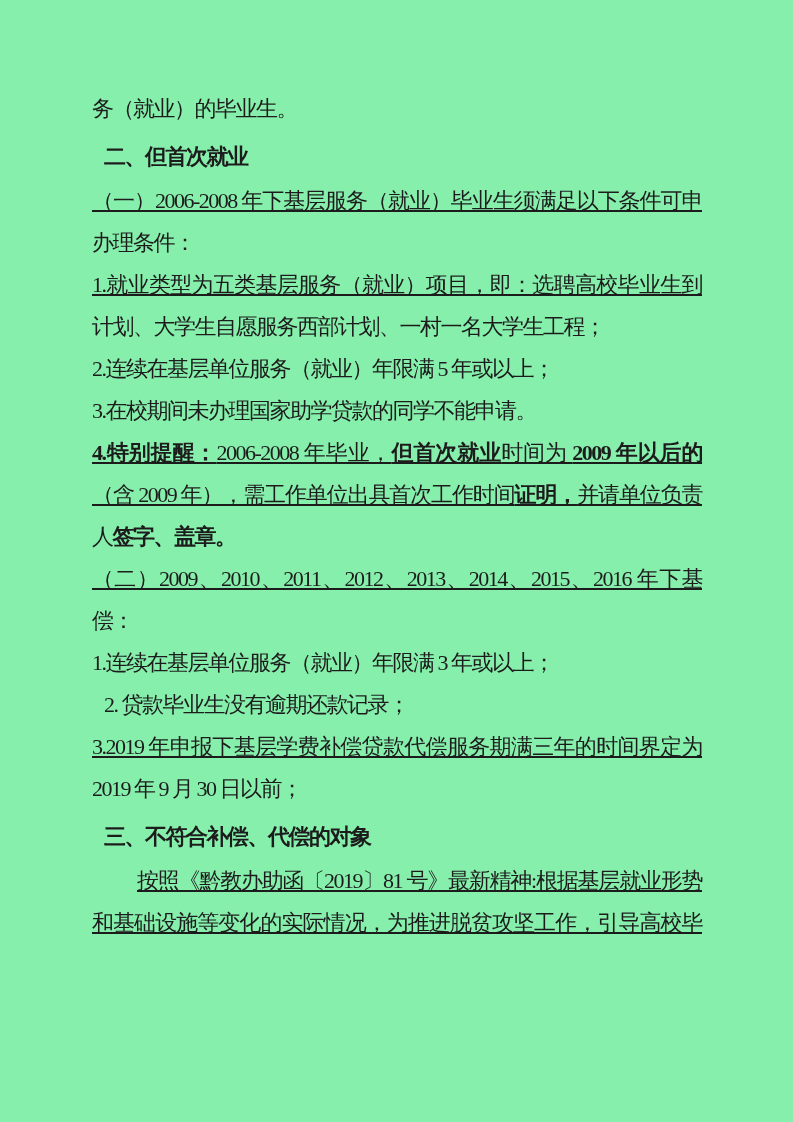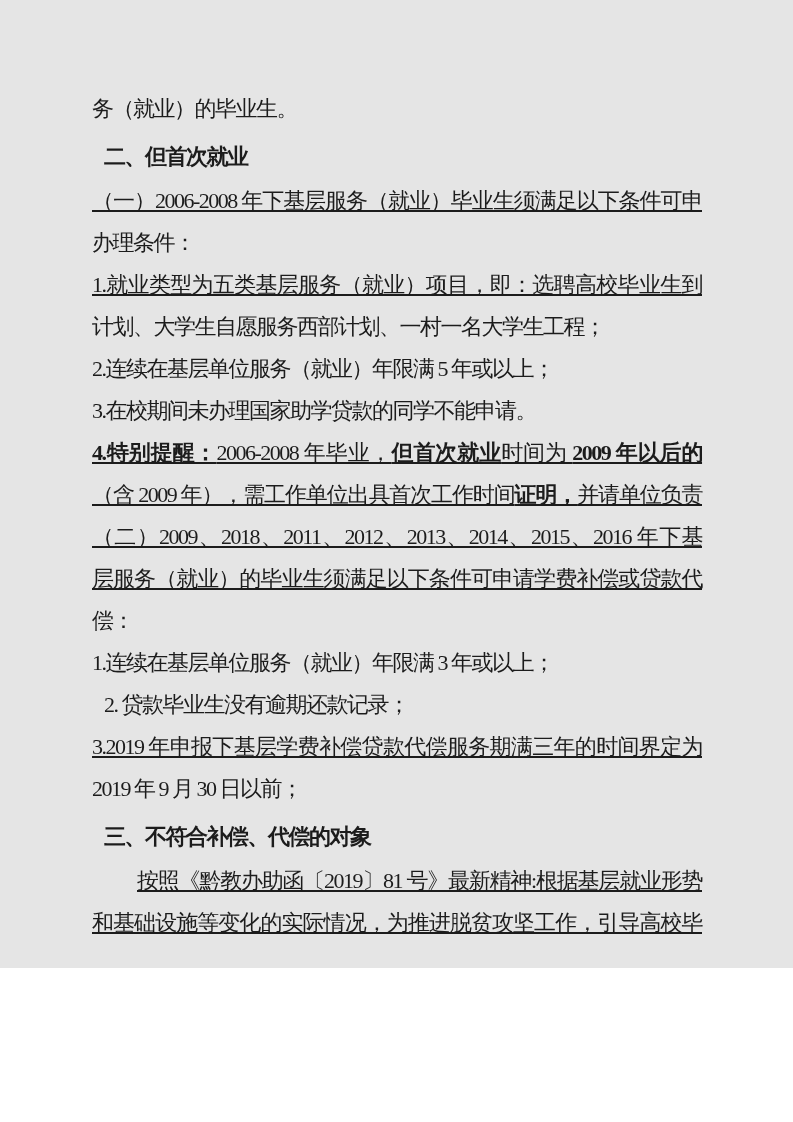--- a/index.html
+++ b/index.html
@@ -3,23 +3,23 @@
 <meta charset="utf-8">
 <style>
   html, body {
     margin: 0;
     padding: 0;
     background: #ffffff;
   }
   .page {
     position: relative;
     width: 793px;
-    height: 968px;
+    height: 1122px;
     margin: 0 auto;
-    background: #e5e5e5;
+    background: #86efac;
     overflow: hidden;
     font-family: "Liberation Serif", "DejaVu Serif", serif;
     color: #1c1c1c;
   }
   .content {
     position: absolute;
     left: 92px;
     top: 88px;
     width: 610px;
   }
@@ -56,22 +56,22 @@
       <div class="line body"><span class="seg">务（就业）的毕业生。</span></div>
       <div class="line heading"><span class="seg b">二、但首次就业</span></div>
       <div class="line body full"><span class="seg">（一）2006-2008 年下基层服务（就业）毕业生须满足以下条件可申</span></div>
       <div class="line body"><span class="seg">办理条件：</span></div>
       <div class="line body full"><span class="seg">1.就业类型为五类基层服务（就业）项目，即：选聘高校毕业生到</span></div>
       <div class="line body"><span class="seg">计划、大学生自愿服务西部计划、一村一名大学生工程；</span></div>
       <div class="line body"><span class="seg">2.连续在基层单位服务（就业）年限满 5 年或以上；</span></div>
       <div class="line body"><span class="seg">3.在校期间未办理国家助学贷款的同学不能申请。</span></div>
       <div class="line body full"><span class="seg b">4.特别提醒：</span><span class="seg">2006-2008 年毕业，</span><span class="seg b">但首次就业</span><span class="seg">时间为 </span><span class="seg b">2009 年以后的</span></div>
       <div class="line body full"><span class="seg">（含 2009 年），需工作单位出具首次工作时间</span><span class="seg b">证明，</span><span class="seg">并请单位负责</span></div>
-      <div class="line body full"><span class="seg">（二）2009、2018、2011、2012、2013、2014、2015、2016 年下基</span></div>
-      <div class="line body full"><span class="seg">层服务（就业）的毕业生须满足以下条件可申请学费补偿或贷款代</span></div>
+      <div class="line body"><span class="seg">人</span><span class="seg b">签字、盖章。</span></div>
+      <div class="line body full"><span class="seg">（二）2009、2010、2011、2012、2013、2014、2015、2016 年下基</span></div>
       <div class="line body"><span class="seg">偿：</span></div>
       <div class="line body"><span class="seg">1.连续在基层单位服务（就业）年限满 3 年或以上；</span></div>
       <div class="line body indent-small"><span class="seg">2. 贷款毕业生没有逾期还款记录；</span></div>
       <div class="line body full"><span class="seg">3.2019 年申报下基层学费补偿贷款代偿服务期满三年的时间界定为</span></div>
       <div class="line body"><span class="seg">2019 年 9 月 30 日以前；</span></div>
       <div class="line heading"><span class="seg b">三、不符合补偿、代偿的对象</span></div>
       <div class="line body full indent-first"><span class="seg">按照《黔教办助函〔2019〕81 号》最新精神:根据基层就业形势</span></div>
       <div class="line body full"><span class="seg">和基础设施等变化的实际情况，为推进脱贫攻坚工作，引导高校毕</span></div>
     </div>
 </main>

